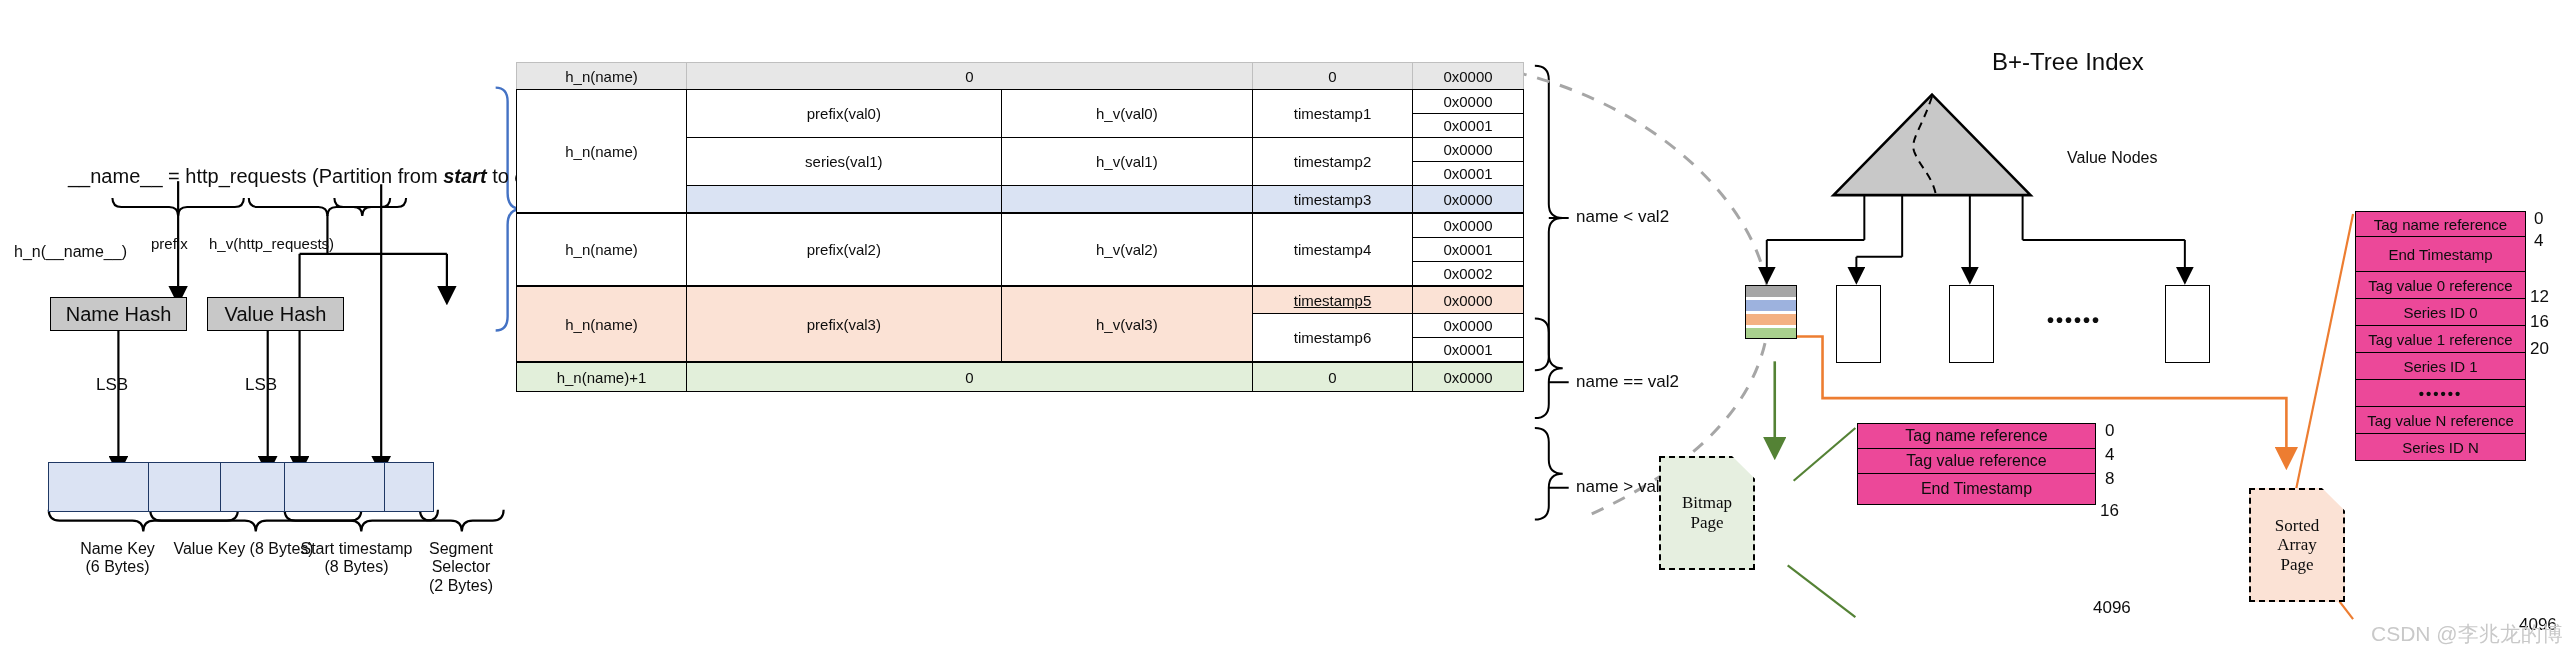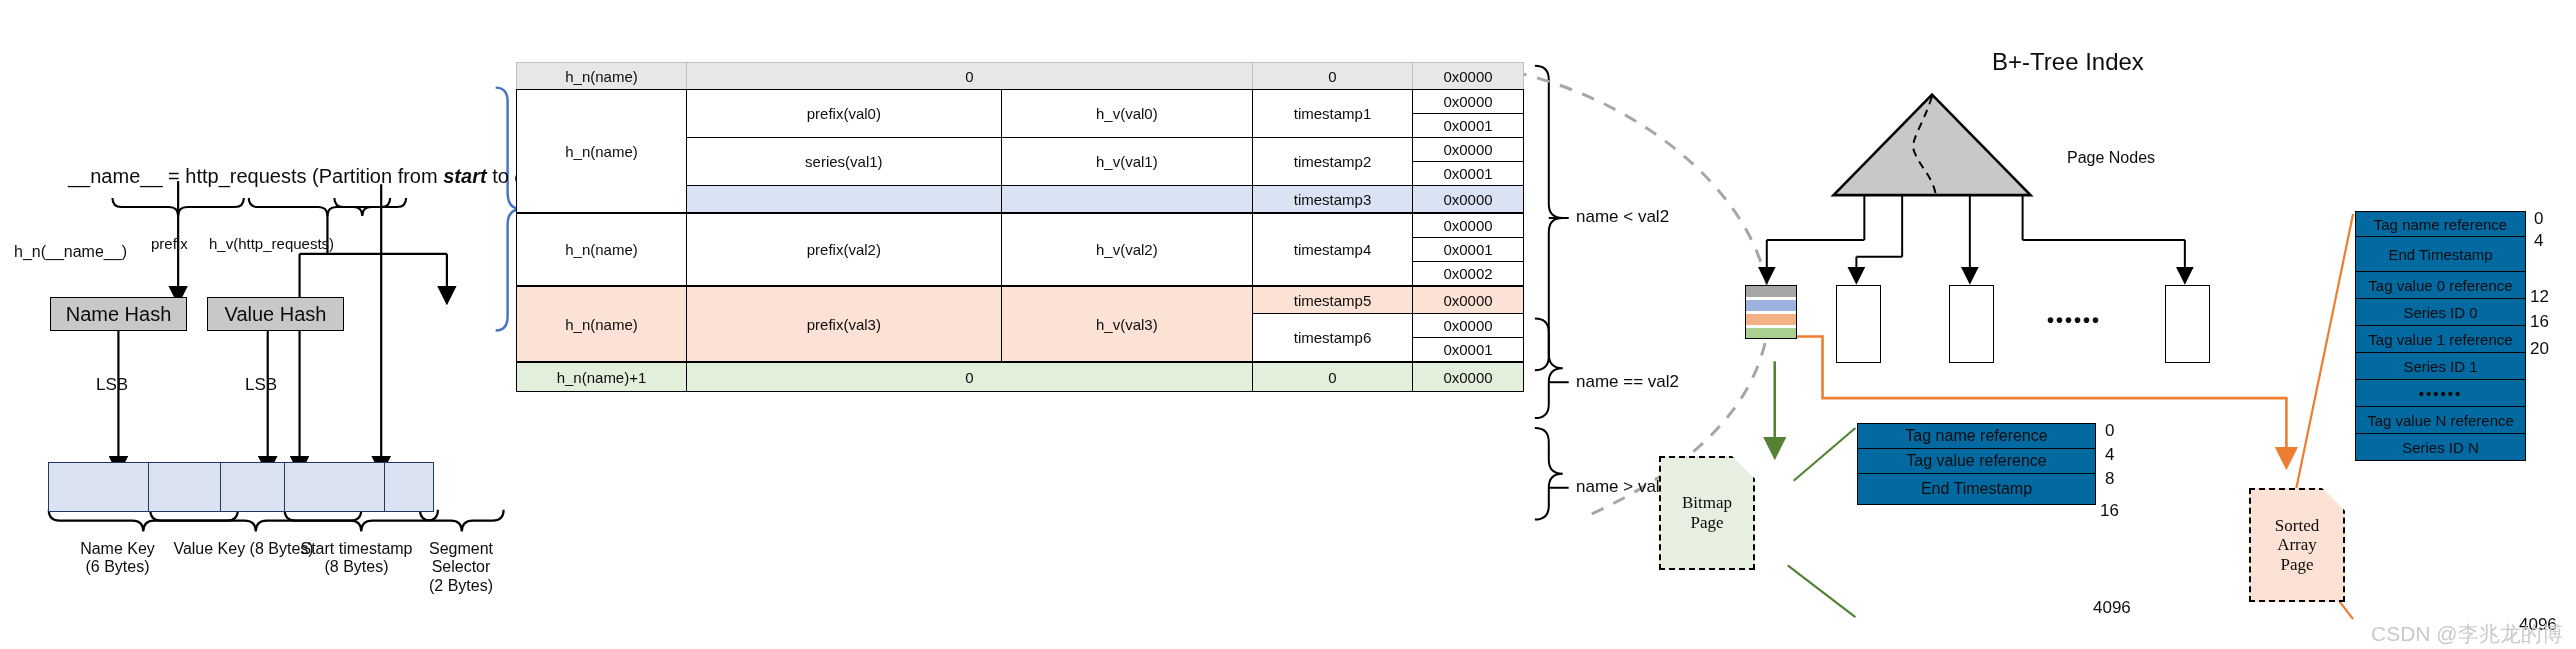--- a/index.html
+++ b/index.html
@@ -39,21 +39,21 @@
     padding:0;
   }
   table.idx td.hdr{background:#e7e7e7;border:1.4px solid #bfbfbf;border-bottom:1.6px solid #000;}
   td.selblue{background:#dae3f3;}
   td.selorange{background:#fbe2d5;}
   td.selgreen{background:#e2efda;}
   td.thinb{border-top:1.1px solid #000;border-bottom:1.1px solid #000;}
 
   
   table.page{
-    position:absolute;border-collapse:collapse;background:#0369a1;font-size:16px;
+    position:absolute;border-collapse:collapse;background:#ec4899;font-size:16px;
   }
   table.page td{border:1.3px solid #000;text-align:center;padding:0;}
 
   
   .pageshape{
     position:absolute;background:#e6efe0;
     border:2.5px dashed #000;
     display:flex;align-items:center;justify-content:center;
     text-align:center;font-family:"Liberation Serif", serif;font-size:17px;
     line-height:1.15;
@@ -232,21 +232,21 @@
       <td class="thinb" style="height:23px;">0x0001</td>
     </tr>
     <tr>
       <td class="thinb" style="height:23px;">0x0002</td>
     </tr>
 
     <tr>
       <td rowspan="3" class="selorange" style="border-top:2.2px solid #000;">h_n(name)</td>
       <td rowspan="3" class="selorange" style="border-top:2.2px solid #000;">prefix(val3)</td>
       <td rowspan="3" class="selorange" style="border-top:2.2px solid #000;">h_v(val3)</td>
-      <td class="selorange" style="height:26px;border-top:2.2px solid #000;">timestamp5</td>
+      <td class="selorange" style="height:26px;border-top:2.2px solid #000;text-decoration:underline;">timestamp5</td>
       <td class="selorange" style="border-top:2.2px solid #000;">0x0000</td>
     </tr>
     <tr>
       <td rowspan="2">timestamp6</td>
       <td class="thinb" style="height:23px;">0x0000</td>
     </tr>
     <tr>
       <td class="thinb" style="height:23px;">0x0001</td>
     </tr>
 
@@ -257,21 +257,21 @@
       <td class="selgreen" style="border-top:2.2px solid #000;">0x0000</td>
     </tr>
   </tbody>
 </table>
 
 <div class="t t17" style="left:1576px;top:207px;">name &lt; val2</div>
 <div class="t t17" style="left:1576px;top:372px;">name == val2</div>
 <div class="t t17" style="left:1576px;top:477px;">name &gt; val2</div>
 
 <div class="t t24" style="left:1992px;top:48px;">B+-Tree Index</div>
-<div class="t t16" style="left:2067px;top:149px;">Page Nodes</div>
+<div class="t t16" style="left:2067px;top:149px;">Value Nodes</div>
 
 <div class="abs" style="left:1745px;top:285px;width:50px;height:52px;border:1.6px solid #000;background:#fff;overflow:hidden;">
   <div class="abs" style="left:0;top:0;width:100%;height:11px;background:#a6a6a6;"></div>
   <div class="abs" style="left:0;top:14px;width:100%;height:11px;background:#9db2de;"></div>
   <div class="abs" style="left:0;top:28px;width:100%;height:11px;background:#f4b183;"></div>
   <div class="abs" style="left:0;top:42px;width:100%;height:10px;background:#a9d08e;"></div>
 </div>
 
 <div class="leafbox abs" style="left:1836px;top:285px;width:43px;height:76px;"></div>
 <div class="leafbox abs" style="left:1949px;top:285px;width:43px;height:76px;"></div>

